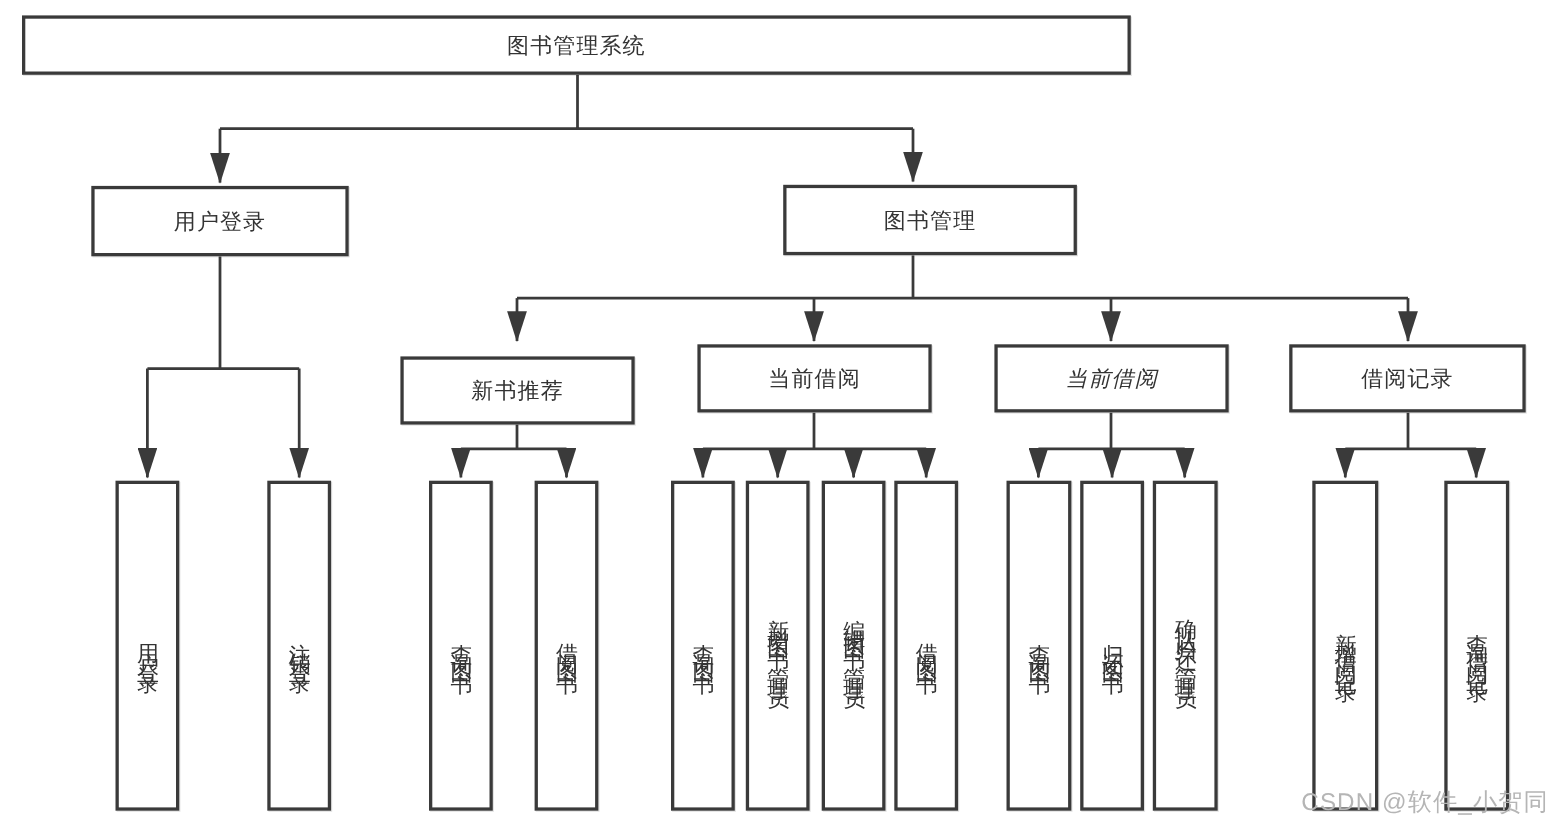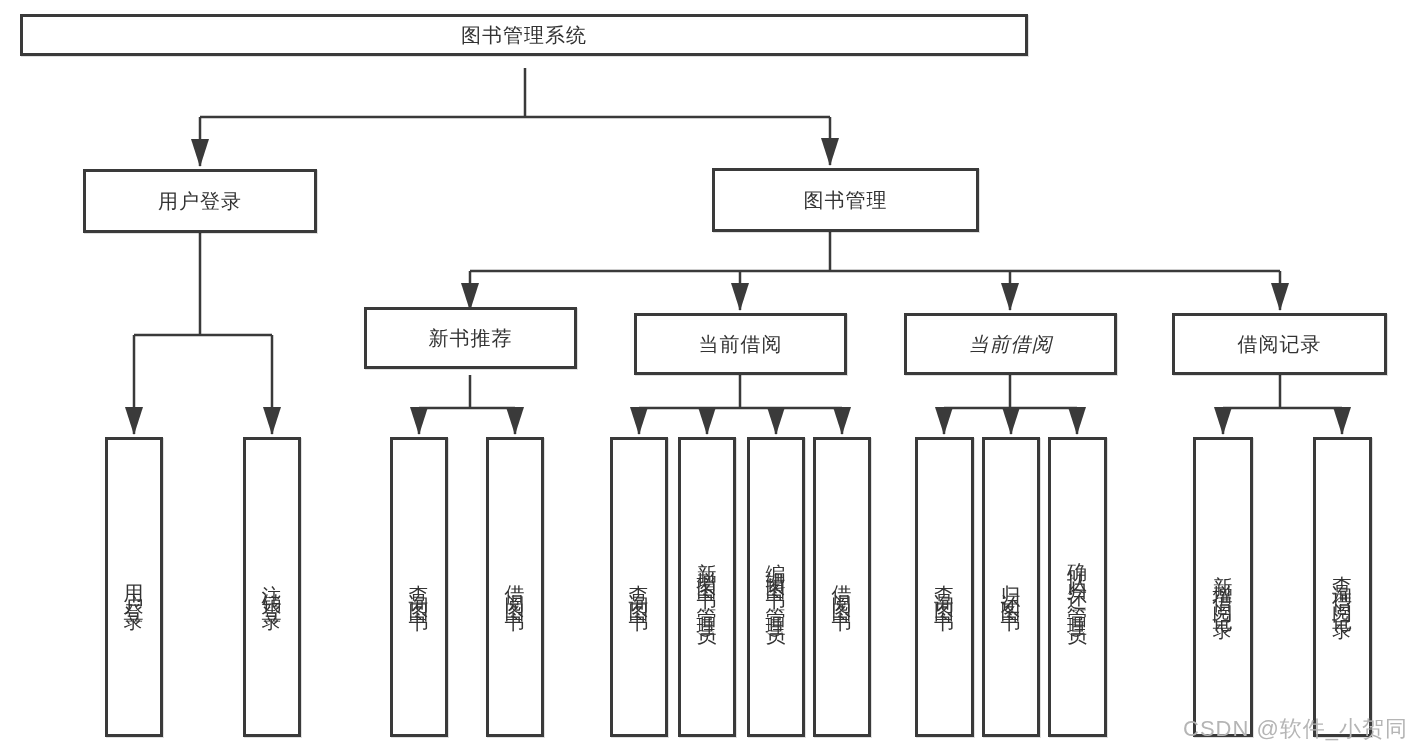--- a/index.html
+++ b/index.html
@@ -39,26 +39,26 @@
     z-index: 2;
   }
   .leaf {
     writing-mode: vertical-rl;
     text-orientation: mixed;
     letter-spacing: 9px;
     line-height: 1;
     font-size: 20px;
   }
   
-  .n-root { left: 20px; top: 14px; width: 1008px; height: 42px; }
+  .n-root { left: 20px; top: 14px; width: 1008px; height: 54px; }
   
   .n-user-login { left: 83px;  top: 169px; width: 234px; height: 64px; }
   .n-book-mgmt  { left: 712px; top: 168px; width: 267px; height: 64px; }
   
-  .n-new-books      { left: 364px;  top: 307px; width: 213px; height: 62px; }
+  .n-new-books      { left: 364px;  top: 324px; width: 213px; height: 62px; }
   .n-book-borrow    { left: 634px;  top: 313px; width: 213px; height: 62px; }
   .n-current-borrow { left: 904px;  top: 313px; width: 213px; height: 62px; font-style: italic; }
   .n-borrow-records { left: 1172px; top: 313px; width: 215px; height: 62px; }
   
   .n-ul-login       { left: 105px;  top: 437px; width: 58px; height: 300px; }
   .n-ul-logout      { left: 243px;  top: 437px; width: 58px; height: 300px; }
   .n-nb-query       { left: 390px;  top: 437px; width: 58px; height: 300px; }
   .n-nb-borrow      { left: 486px;  top: 437px; width: 58px; height: 300px; }
   .n-bb-query       { left: 610px;  top: 437px; width: 58px; height: 300px; }
   .n-bb-add         { left: 678px;  top: 437px; width: 58px; height: 300px; }

